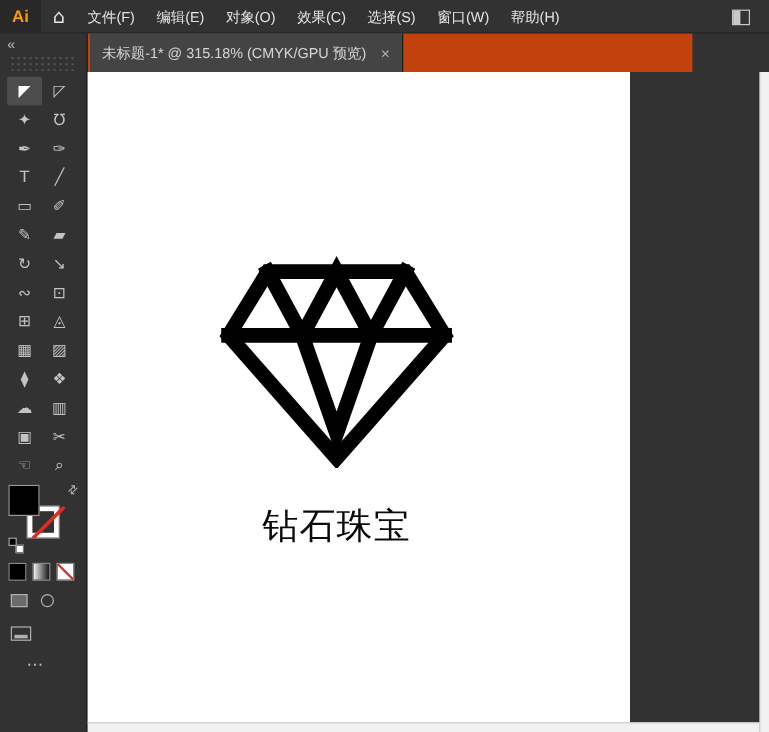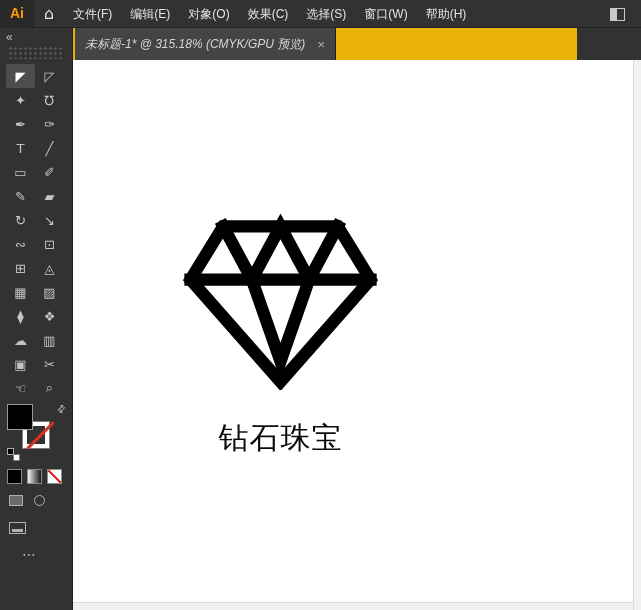--- a/index.html
+++ b/index.html
@@ -13,21 +13,21 @@
   .ai-logo { width:34px; height:28px; display:flex; align-items:center; justify-content:center;
              background:#282828; color:#ff9a00; font-weight:bold; font-size:14px; }
   .home-btn { width:30px; height:28px; display:flex; align-items:center; justify-content:center;
               color:#e2e2e2; font-size:16px; font-family:"DejaVu Sans",sans-serif; }
   .menu-items { display:flex; height:100%; align-items:center; }
   .menu-item { padding:4px 9px; font-size:12px; color:#e4e4e4; line-height:28px; white-space:nowrap; cursor:default; }
   .workspace-icon { position:absolute; right:16px; top:8px; width:15px; height:13px; border:1px solid #c9c9c9; }
   .workspace-icon::before { content:""; position:absolute; left:0; top:0; width:6px; height:100%; background:#c9c9c9; }
 
   
-  .tabbar { position:absolute; left:73px; top:28px; width:504px; height:32px; background:#eab308; display:flex;font-style:italic; }
+  .tabbar { position:absolute; left:73px; top:28px; width:504px; height:32px; background:#c2410c; display:flex; }
   .doc-tab { display:flex; align-items:center; background:#444; margin-left:2px; padding:0 10px;
              border-right:1px solid #1d1d1d; }
   .doc-tab .tab-label { font-size:12px; color:#d6d6d6; white-space:nowrap; }
   .doc-tab .tab-close { margin-left:12px; color:#b5b5b5; font-size:13px; line-height:1; }
 
   
   .toolbar { position:absolute; left:0; top:28px; width:73px; height:582px; background:#323232;
              border-right:1px solid #1f1f1f; }
   .tb-collapse { position:absolute; left:6px; top:2px; color:#bdbdbd; font-size:12px; letter-spacing:-1px; }
   .tb-drag-dots { position:absolute; left:8px; top:18px; width:56px; height:13px;
@@ -58,21 +58,21 @@
 
   .draw-row { position:absolute; left:9px; top:467px; display:flex; gap:11px; align-items:center; }
   .draw-normal-icon { width:14px; height:11px; border:1px solid #b0b0b0; background:#6b6b6b; }
   .draw-inside-icon { width:11px; height:11px; border:1px solid #b0b0b0; border-radius:50%; }
   .screen-mode-btn { position:absolute; left:9px; top:494px; width:17px; height:12px; border:1px solid #b0b0b0; }
   .screen-mode-btn::after { content:""; position:absolute; left:2px; right:2px; bottom:1px; height:3px; background:#b0b0b0; }
   .tb-ellipsis { position:absolute; left:22px; top:518px; color:#c0c0c0; font-size:14px;
                  font-family:"DejaVu Sans",sans-serif; }
 
   
-  .canvas { position:absolute; left:73px; top:60px; width:560px; height:542px; background:#ffffff; }
+  .canvas { position:absolute; left:73px; top:60px; width:452px; height:542px; background:#ffffff; }
   .diamond { position:absolute; left:105px; top:150px; width:205px; height:180px; }
   .logo-text { position:absolute; left:95px; top:358px; width:225px; text-align:center;
                font-size:30px; color:#0a0a0a; letter-spacing:1px; }
 
   .vscroll { position:absolute; left:633px; top:60px; width:8px; height:550px; background:#f1f1f1; border-left:1px solid #dadada; }
   .hscroll { position:absolute; left:73px; top:602px; width:560px; height:8px; background:#f1f1f1; border-top:1px solid #dadada; }
 </style>
 </head>
 <body>
 

